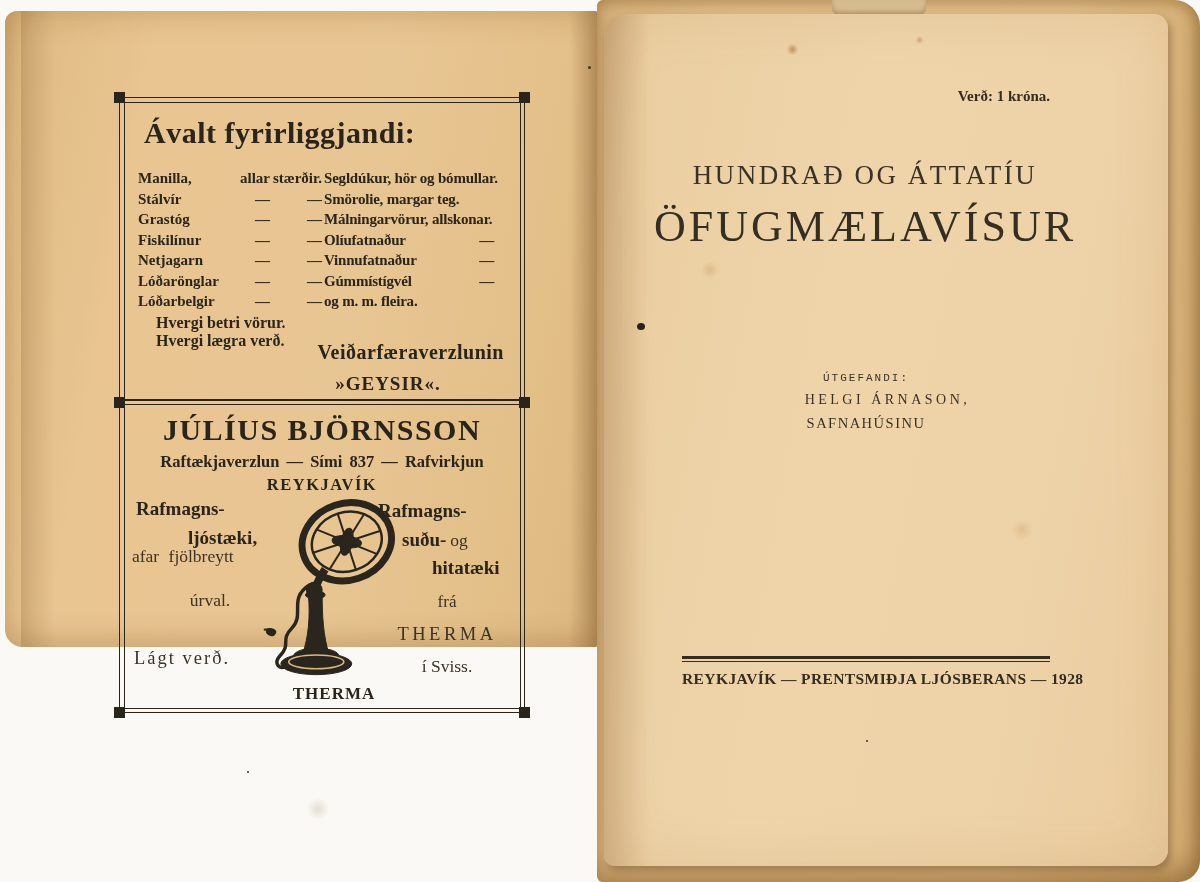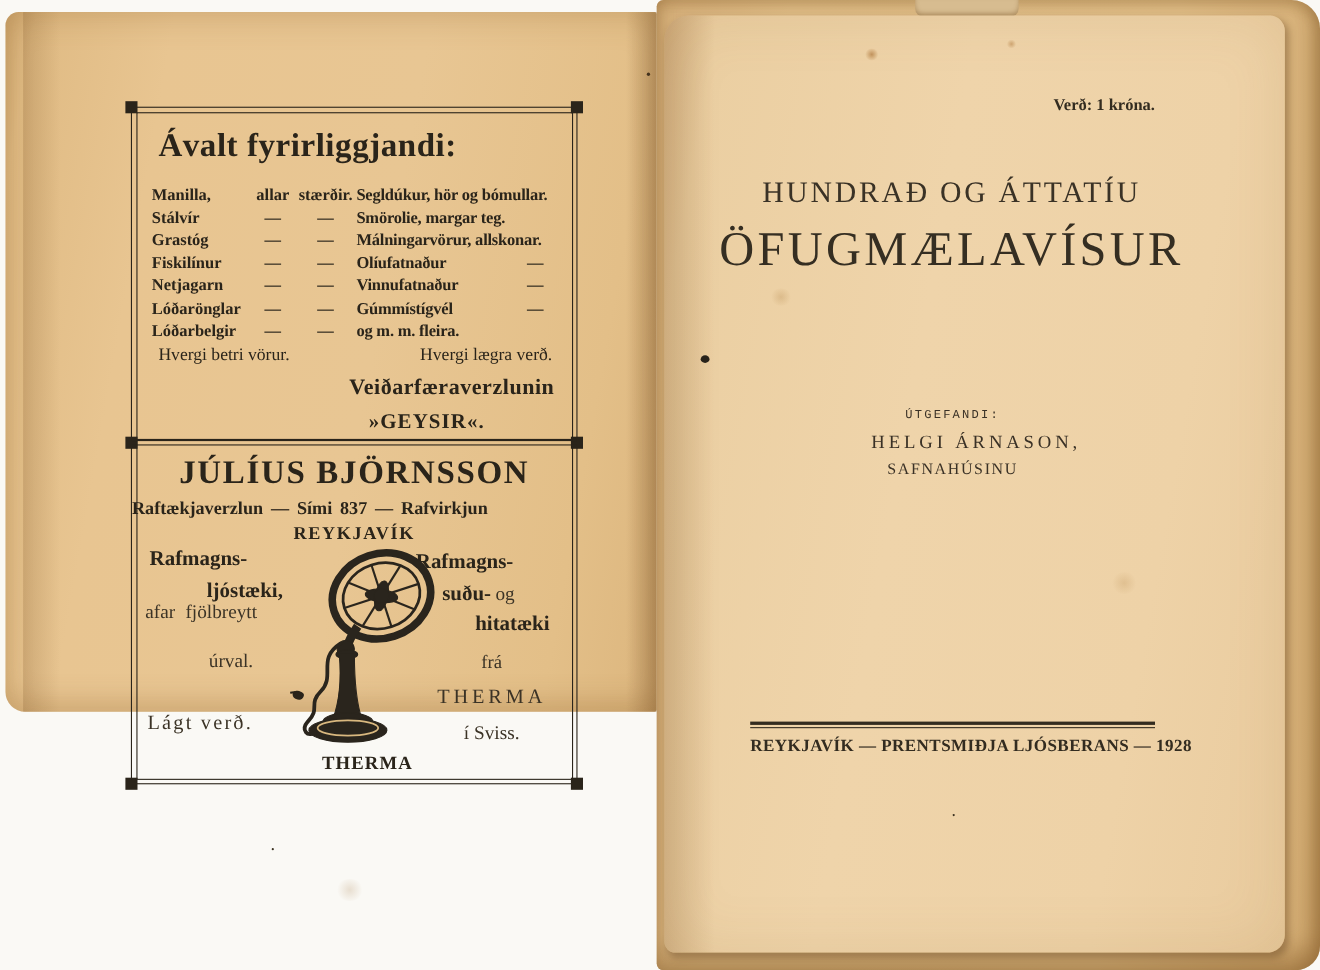--- a/index.html
+++ b/index.html
@@ -43,30 +43,30 @@
   .csq.tl{left:-6px;top:-6px}.csq.tr{right:-6px;top:-6px}
   .csq.ml{left:-6px;top:299px}.csq.mr{right:-6px;top:299px}
   .csq.bl{left:-6px;bottom:-6px}.csq.br{right:-6px;bottom:-6px}
   .divider{position:absolute;left:0;top:301px;width:100%;}
   .divider .d1{height:2px;background:var(--ink);}
   .divider .d2{height:1px;background:var(--ink);margin-top:3px;}
 
   .ad1-title{position:absolute;left:24px;top:18px;font-size:30px;font-weight:bold;letter-spacing:.5px;}
   .goods{position:absolute;left:18px;top:70px;width:370px;font-weight:bold;font-size:15px;}
   .goods-row{display:grid;grid-template-columns:88px 44px 52px 1fr;height:20.5px;line-height:20.5px;white-space:nowrap;}
-  .goods-row .m{text-align:center;}
+  .goods-row .m{text-align:right;}
   .goods-row .rcell{position:relative;padding-left:2px;letter-spacing:-0.2px;}
   .goods-row .rd{position:absolute;right:14px;top:0;}
-  .ad1-foot{position:absolute;left:24px;right:22px;top:216px;display:flex;justify-content:space-between;font-weight:normal;font-size:16px;}
+  .ad1-foot{position:absolute;left:36px;right:22px;top:216px;display:flex;justify-content:space-between;font-weight:bold;font-size:16px;flex-direction:column;}
   .store{position:absolute;right:20px;top:243px;width:232px;text-align:center;font-weight:bold;}
   .store .store-name{font-size:20px;letter-spacing:.5px;text-align:right;}
   .store .store-mark{font-size:19px;letter-spacing:1px;margin-top:9px;}
 
   .ad2-title{position:absolute;left:0;width:100%;top:315px;text-align:center;font-size:30px;font-weight:bold;letter-spacing:1.5px;}
-  .ad2-sub{position:absolute;left:0;width:100%;top:354px;font-size:16.5px;font-weight:bold;word-spacing:3px;}
+  .ad2-sub{position:absolute;left:0;width:100%;top:354px;text-align:center;font-size:16.5px;font-weight:bold;word-spacing:3px;}
   .ad2-city{position:absolute;left:0;width:100%;top:377px;text-align:center;font-size:16.5px;font-weight:bold;letter-spacing:1.5px;}
   .colL{position:absolute;left:10px;top:0;width:168px;}
   .colR{position:absolute;left:254px;top:0;width:146px;}
   .ln{position:absolute;white-space:nowrap;}
   .b19{font-weight:bold;font-size:19px;}
   .r17{font-size:17.5px;color:var(--ink-soft);}
   .heater{position:absolute;left:150px;top:392px;width:128px;height:198px;}
   .heater-cap{position:absolute;left:150px;top:586px;width:128px;text-align:center;font-weight:bold;font-size:17px;letter-spacing:1px;}
   .blot{
     position:absolute;left:146px;top:530px;width:10px;height:8px;background:var(--ink);
@@ -93,21 +93,21 @@
     content:"";position:absolute;left:0;top:0;width:46px;height:100%;
     background:linear-gradient(to right,rgba(120,75,25,.22),rgba(120,75,25,0));border-radius:22px 0 0 10px;
   }
   .price{position:absolute;right:118px;top:74px;font-size:15px;font-weight:bold;white-space:nowrap;color:#332c20;}
   .titles{position:absolute;left:0;right:0;top:146px;text-align:center;padding-right:42px;color:#3a3226;}
   .title1{font-size:27px;letter-spacing:2.5px;white-space:nowrap;}
   .title2{font-size:44px;letter-spacing:3px;margin-top:10px;white-space:nowrap;color:#352e22;}
   .printers-dot{position:absolute;left:33px;top:309px;width:8px;height:7px;background:#27221a;border-radius:50%;}
   .publisher{position:absolute;left:0;right:0;top:358px;text-align:center;padding-right:40px;color:#3a3126;}
   .pub-label{font-size:11px;letter-spacing:2px;font-family:Liberation Mono, monospace;}
-  .pub-name{font-size:17px;letter-spacing:3.5px;margin-top:8px;padding-left:43px;}
+  .pub-name{font-size:14px;letter-spacing:3.5px;margin-top:8px;padding-left:43px;}
   .pub-loc{font-size:14.5px;letter-spacing:1.5px;margin-top:7px;}
   .imprint{position:absolute;left:78px;width:368px;top:642px;color:#332c20;}
   .imprint .rule-thick{height:3px;background:#332c20;}
   .imprint .rule-thin{height:1px;background:#332c20;margin-top:2px;}
   .imprint-text{margin-top:8px;text-align:center;font-size:15.5px;font-weight:bold;letter-spacing:.4px;white-space:nowrap;}
 
   
   .spot{position:absolute;border-radius:50%;}
   .s1{left:786px;top:44px;width:13px;height:11px;background:radial-gradient(circle,rgba(158,96,32,.55),rgba(158,96,32,0) 70%);}
   .s2{left:915px;top:36px;width:9px;height:8px;background:radial-gradient(circle,rgba(158,96,32,.4),rgba(158,96,32,0) 70%);}

